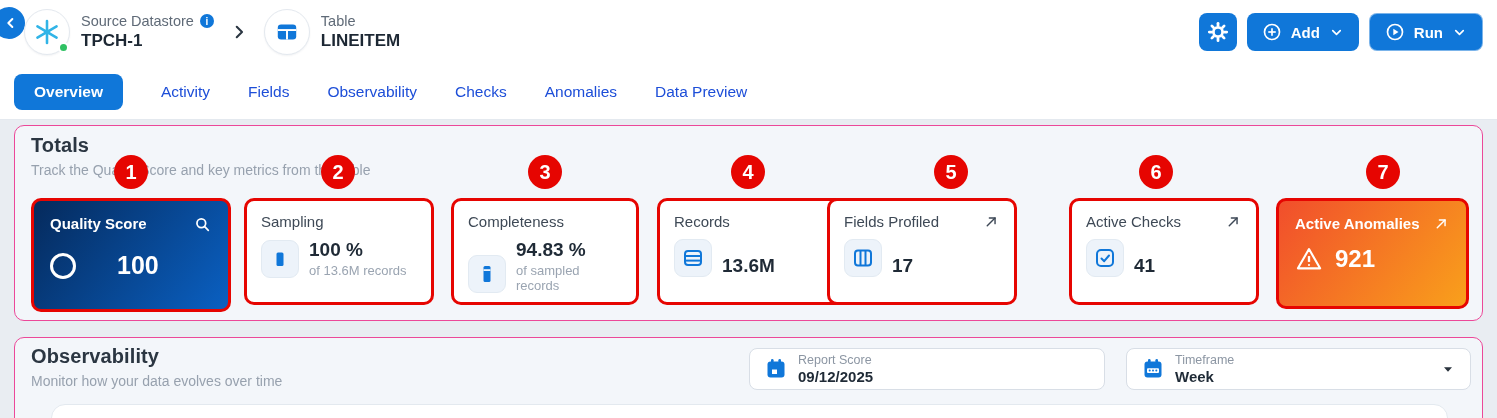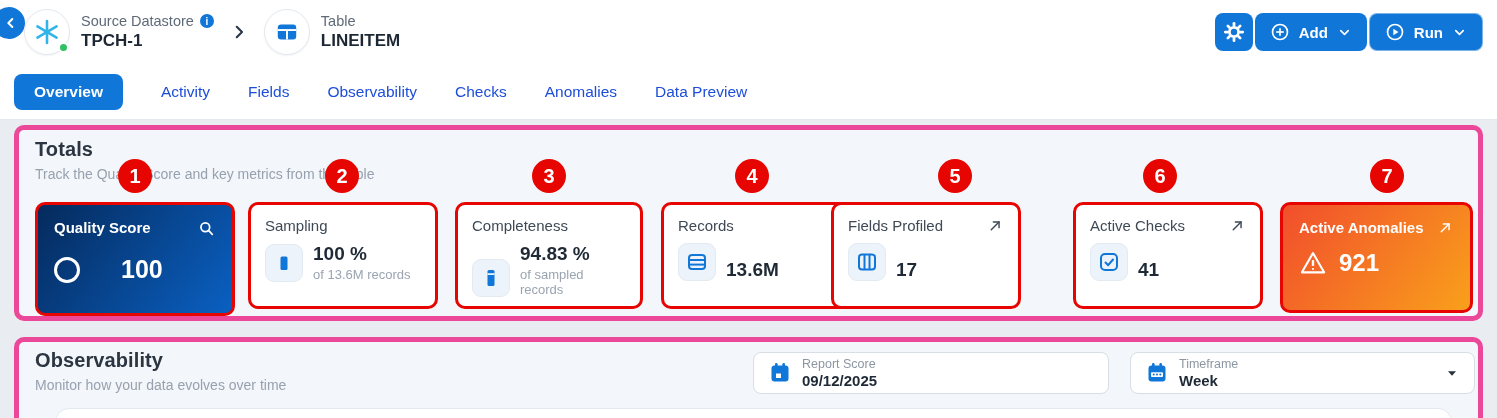--- a/index.html
+++ b/index.html
@@ -19,36 +19,36 @@
   .status-dot { position:absolute; right:0px; bottom:1px; width:11px; height:11px; border-radius:50%;
                 background:#2fc163; border:2px solid #fff; }
   .crumb { display:flex; align-items:center; }
   .crumb-text { margin-left:11px; }
   .crumb-label-row { display:flex; align-items:center; gap:6px; font-size:14.5px; color:#5f6a77; }
   .info-badge { width:14px; height:14px; border-radius:50%; background:#1077d9; color:#fff;
                 font-size:10px; font-weight:bold; display:flex; align-items:center; justify-content:center;
                 cursor:pointer; }
   .crumb-name { font-size:17px; font-weight:bold; color:#1d2834; margin-top:2px; cursor:pointer; }
   .crumb-sep { margin:0 16px; display:flex; align-items:center; }
-  .topbar-actions { margin-left:auto; margin-right:14px; display:flex; align-items:center; gap:2px; }
+  .topbar-actions { margin-left:auto; margin-right:14px; display:flex; align-items:center; gap:10px; }
   .icon-btn { width:38px; height:38px; border-radius:8px; background:#1077d9; border:none;
               display:flex; align-items:center; justify-content:center; cursor:pointer; }
   .action-btn { height:38px; border-radius:8px; background:#1077d9; border:none; color:#fff;
                 font-size:15px; font-weight:bold; display:flex; align-items:center; gap:9px;
                 padding:0 15px; cursor:pointer; font-family:inherit; }
   .action-btn.run { border:1.5px solid rgba(255,255,255,.45); }
 
   
   .tabsbar { position:absolute; left:0; top:64px; width:100%; height:56px; background:#fff;
              border-bottom:1px solid #e4e9ef; display:flex; align-items:center; gap:38px; padding-left:14px; }
   .tab { font-size:15.5px; color:#1d4ed8; cursor:pointer; }
   .tab.active { background:#1077d9; color:#fff; border-radius:8px; padding:9px 20px; font-weight:bold; }
 
   
-  .panel { position:absolute; background:#f3f6fa; border:5px solid #ec4899; border-radius:10px; }
+  .panel { position:absolute; background:#f3f6fa; border:1px solid #ec4899; border-radius:10px; }
   .panel-totals { left:14px; top:125px; width:1469px; height:196px; }
   .panel-obs   { left:14px; top:337px; width:1469px; height:210px; }
   .panel h2 { position:absolute; left:16px; font-size:20px; color:#2b3642; font-weight:bold; letter-spacing:.1px; }
   .panel .sub { position:absolute; left:16px; font-size:14px; color:#97a1ae; }
   .panel-totals h2 { top:8px; }  .panel-totals .sub { top:36px; }
   .panel-obs h2 { top:7px; }     .panel-obs .sub { top:35px; }
 
   
   .card { position:absolute; top:72px; background:#fff; border-radius:10px;
           border:3.5px solid #e60501; padding:12px 14px; }

